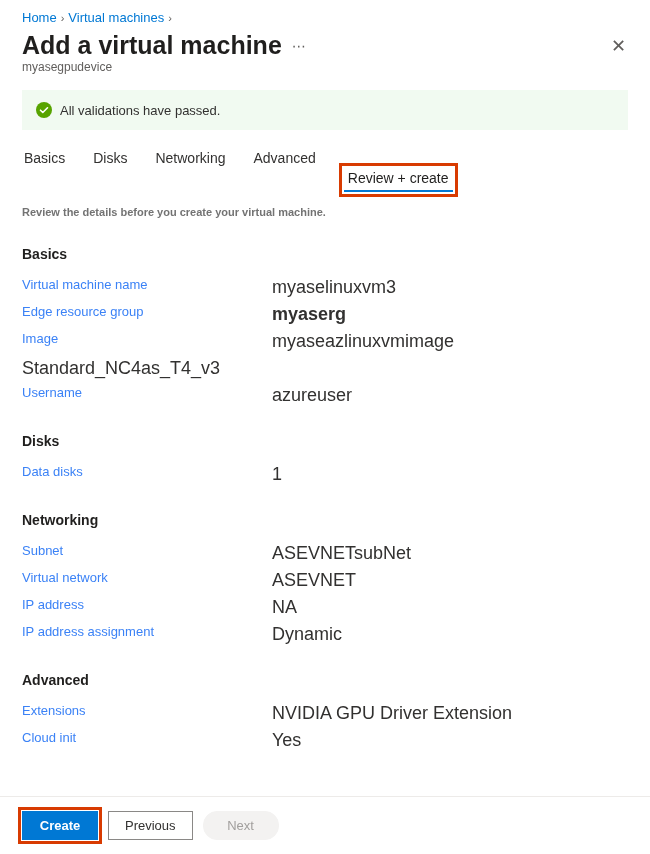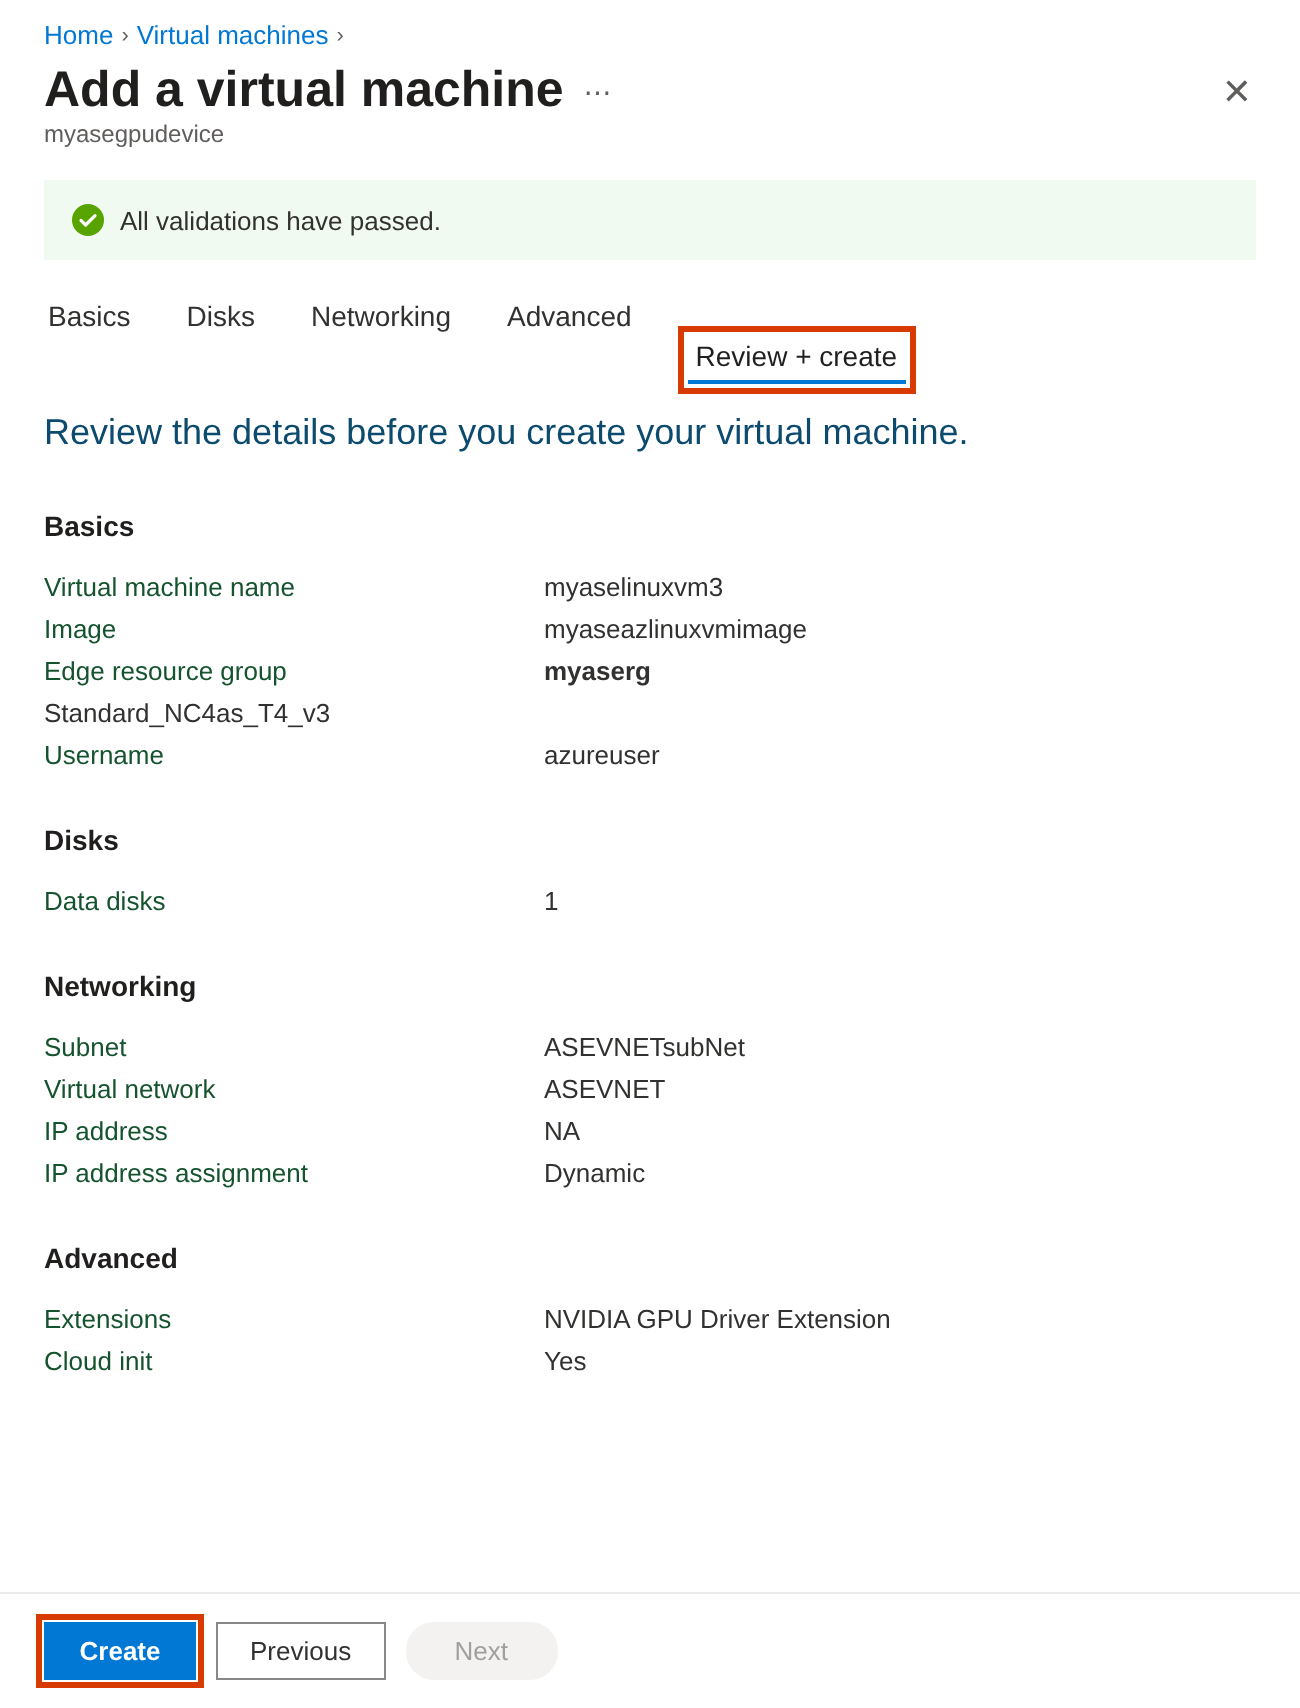--- a/index.html
+++ b/index.html
@@ -101,46 +101,47 @@
       height: 2px;
       background: #0078d4;
     }
     .tab.highlighted {
       outline: 3px solid #d83b01;
       outline-offset: 2px;
       padding-left: 4px;
       padding-right: 4px;
     }
     .description {
-      font-size: 18px;
-      color: #0c4a6e;
+      font-size: 11px;
+      color: #737373;
       margin-bottom: 28px;
+      font-weight: bold;
     }
     .section {
       margin-bottom: 24px;
     }
     .section-title {
       font-size: 14px;
       font-weight: 600;
       color: #201f1e;
       margin-bottom: 12px;
     }
     .row {
       display: flex;
       padding: 3px 0;
     }
     .row-label {
       width: 250px;
-      color: #14532d;
+      color: #3b82f6;
       font-size: 13px;
     }
     .row-value {
       flex: 1;
       color: #323130;
-      font-size: 13px;
+      font-size: 18px;
     }
     .row-value.bold {
       font-weight: 600;
     }
     .footer {
       position: absolute;
       bottom: 0;
       left: 0;
       right: 0;
       border-top: 1px solid #edebe9;
@@ -217,26 +218,26 @@
 
   <div class="description">Review the details before you create your virtual machine.</div>
 
   <div class="section">
     <div class="section-title">Basics</div>
     <div class="row">
       <div class="row-label">Virtual machine name</div>
       <div class="row-value">myaselinuxvm3</div>
     </div>
     <div class="row">
+      <div class="row-label">Edge resource group</div>
+      <div class="row-value bold">myaserg</div>
+    </div>
+    <div class="row">
       <div class="row-label">Image</div>
       <div class="row-value">myaseazlinuxvmimage</div>
-    </div>
-    <div class="row">
-      <div class="row-label">Edge resource group</div>
-      <div class="row-value bold">myaserg</div>
     </div>
     <div class="row">
       <div class="row-value">Standard_NC4as_T4_v3</div>
     </div>
     <div class="row">
       <div class="row-label">Username</div>
       <div class="row-value">azureuser</div>
     </div>
   </div>
 

